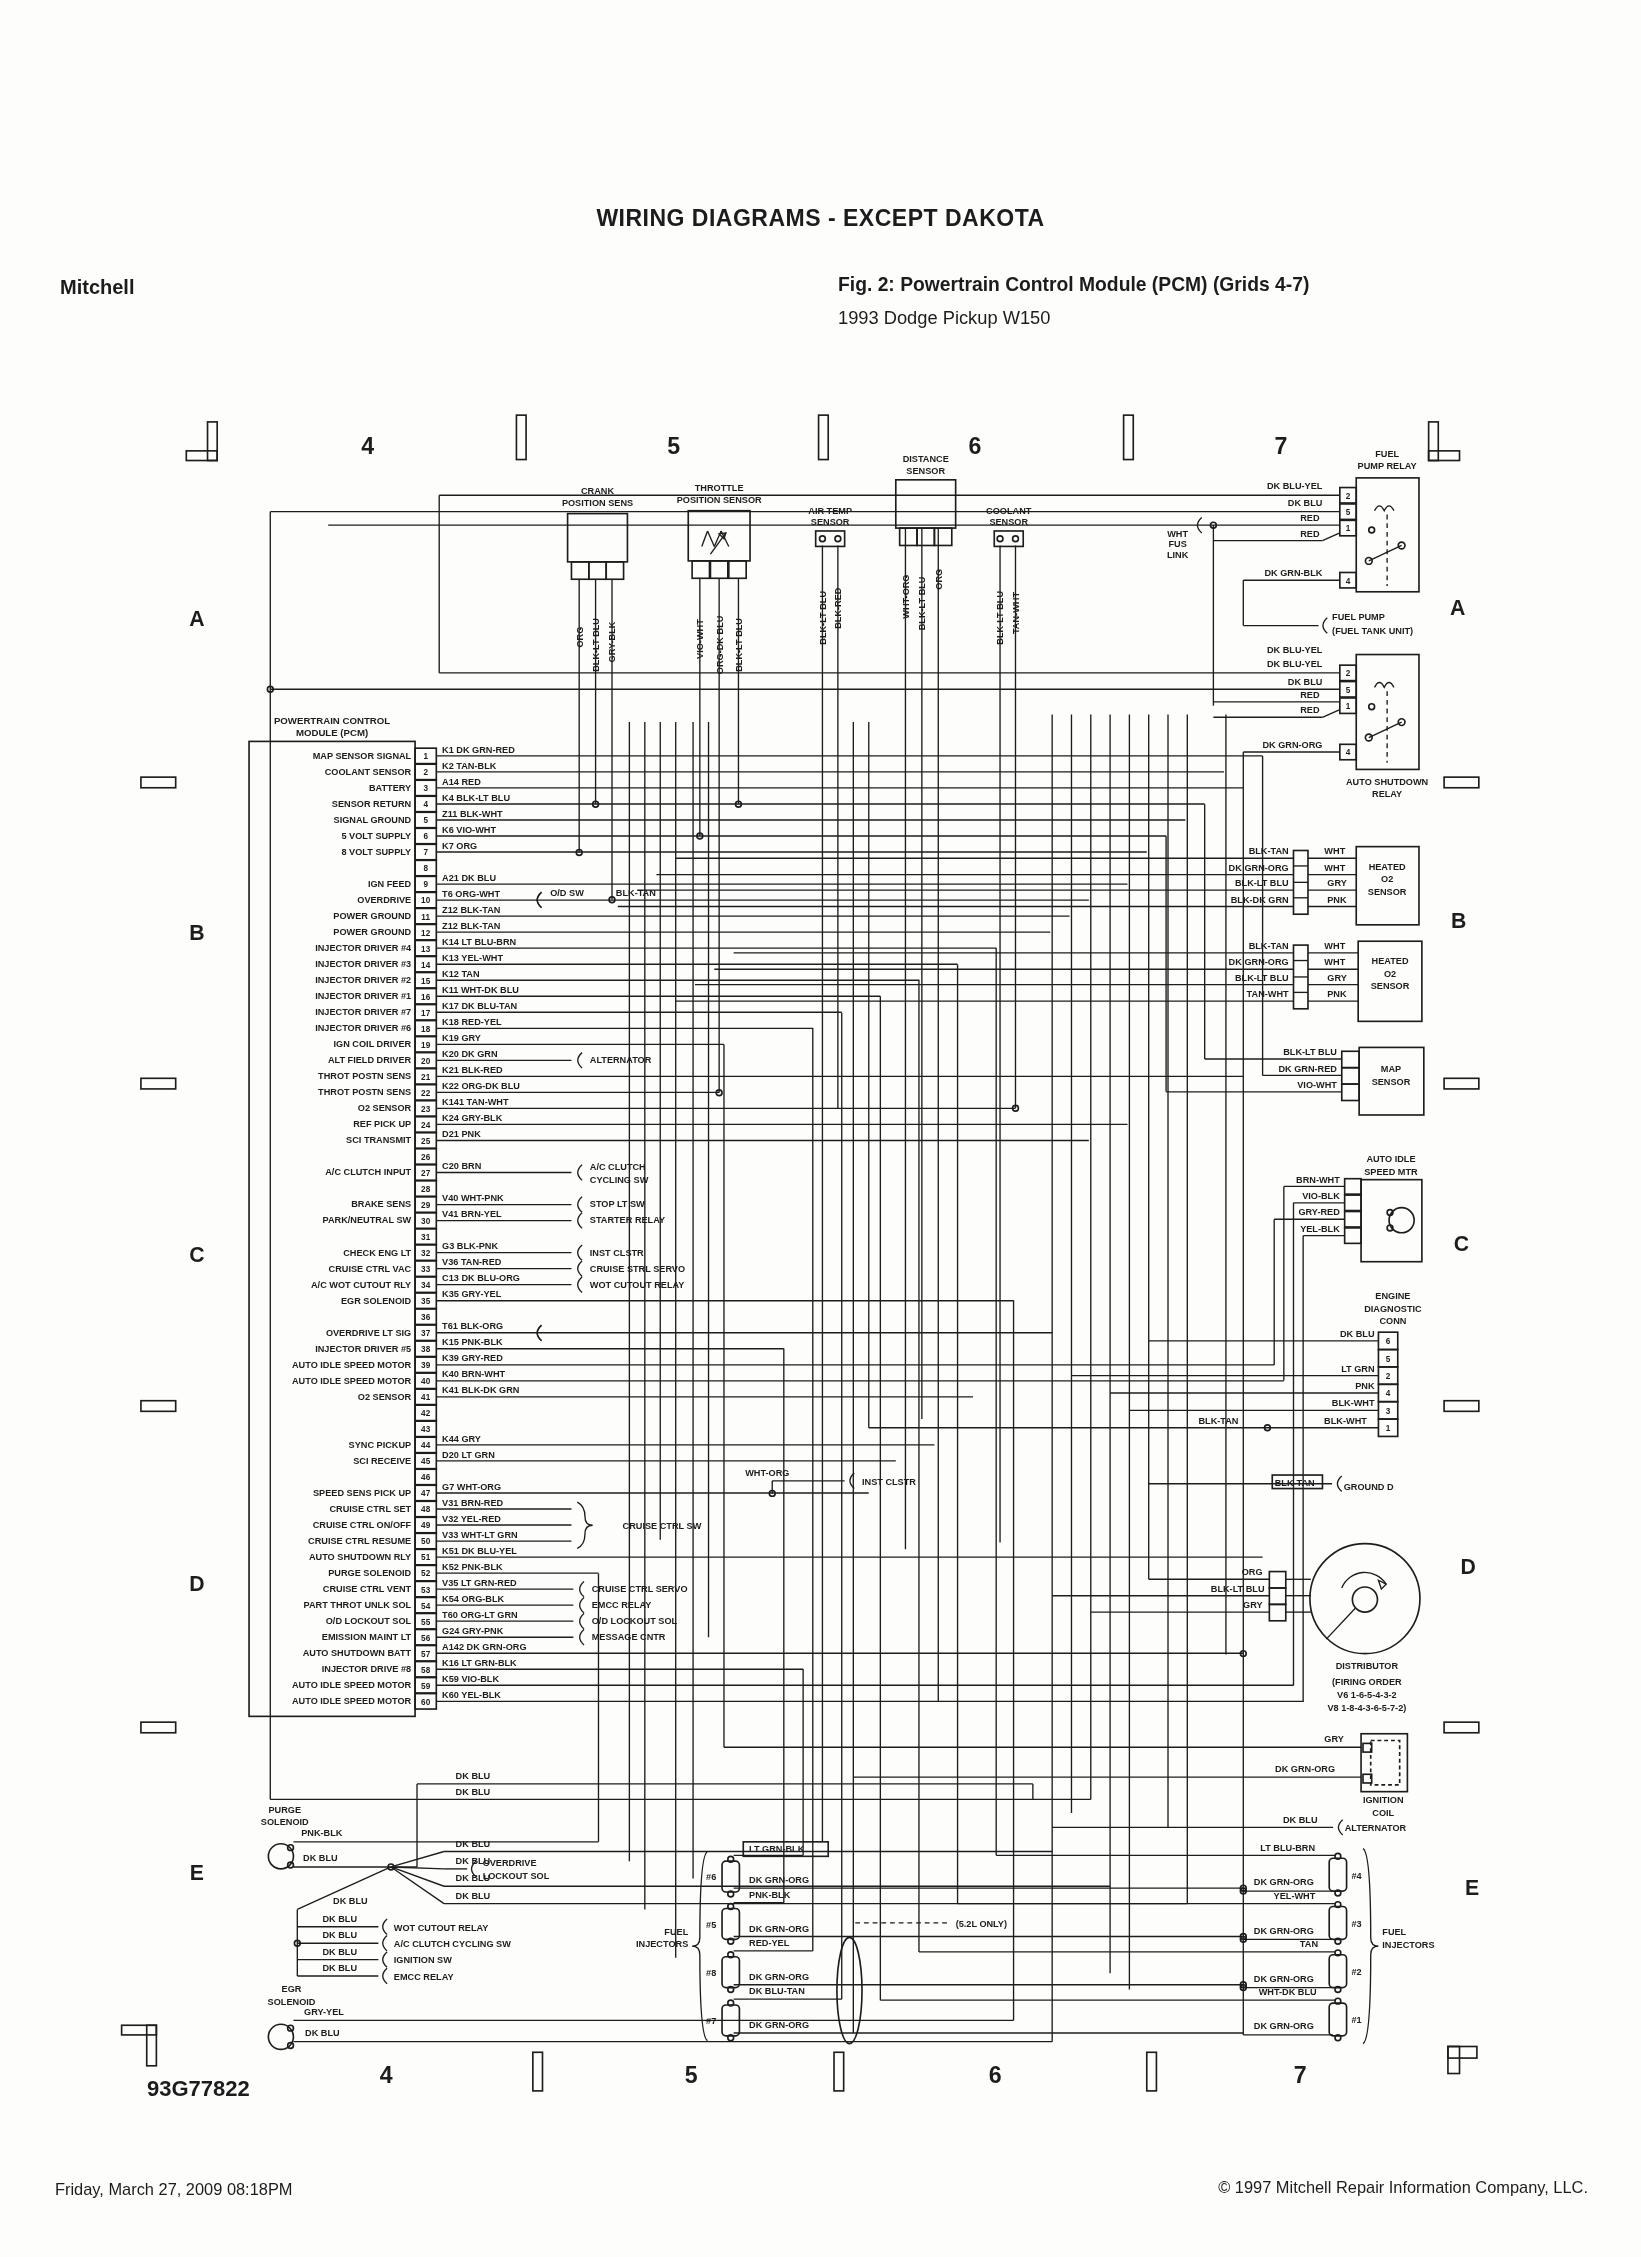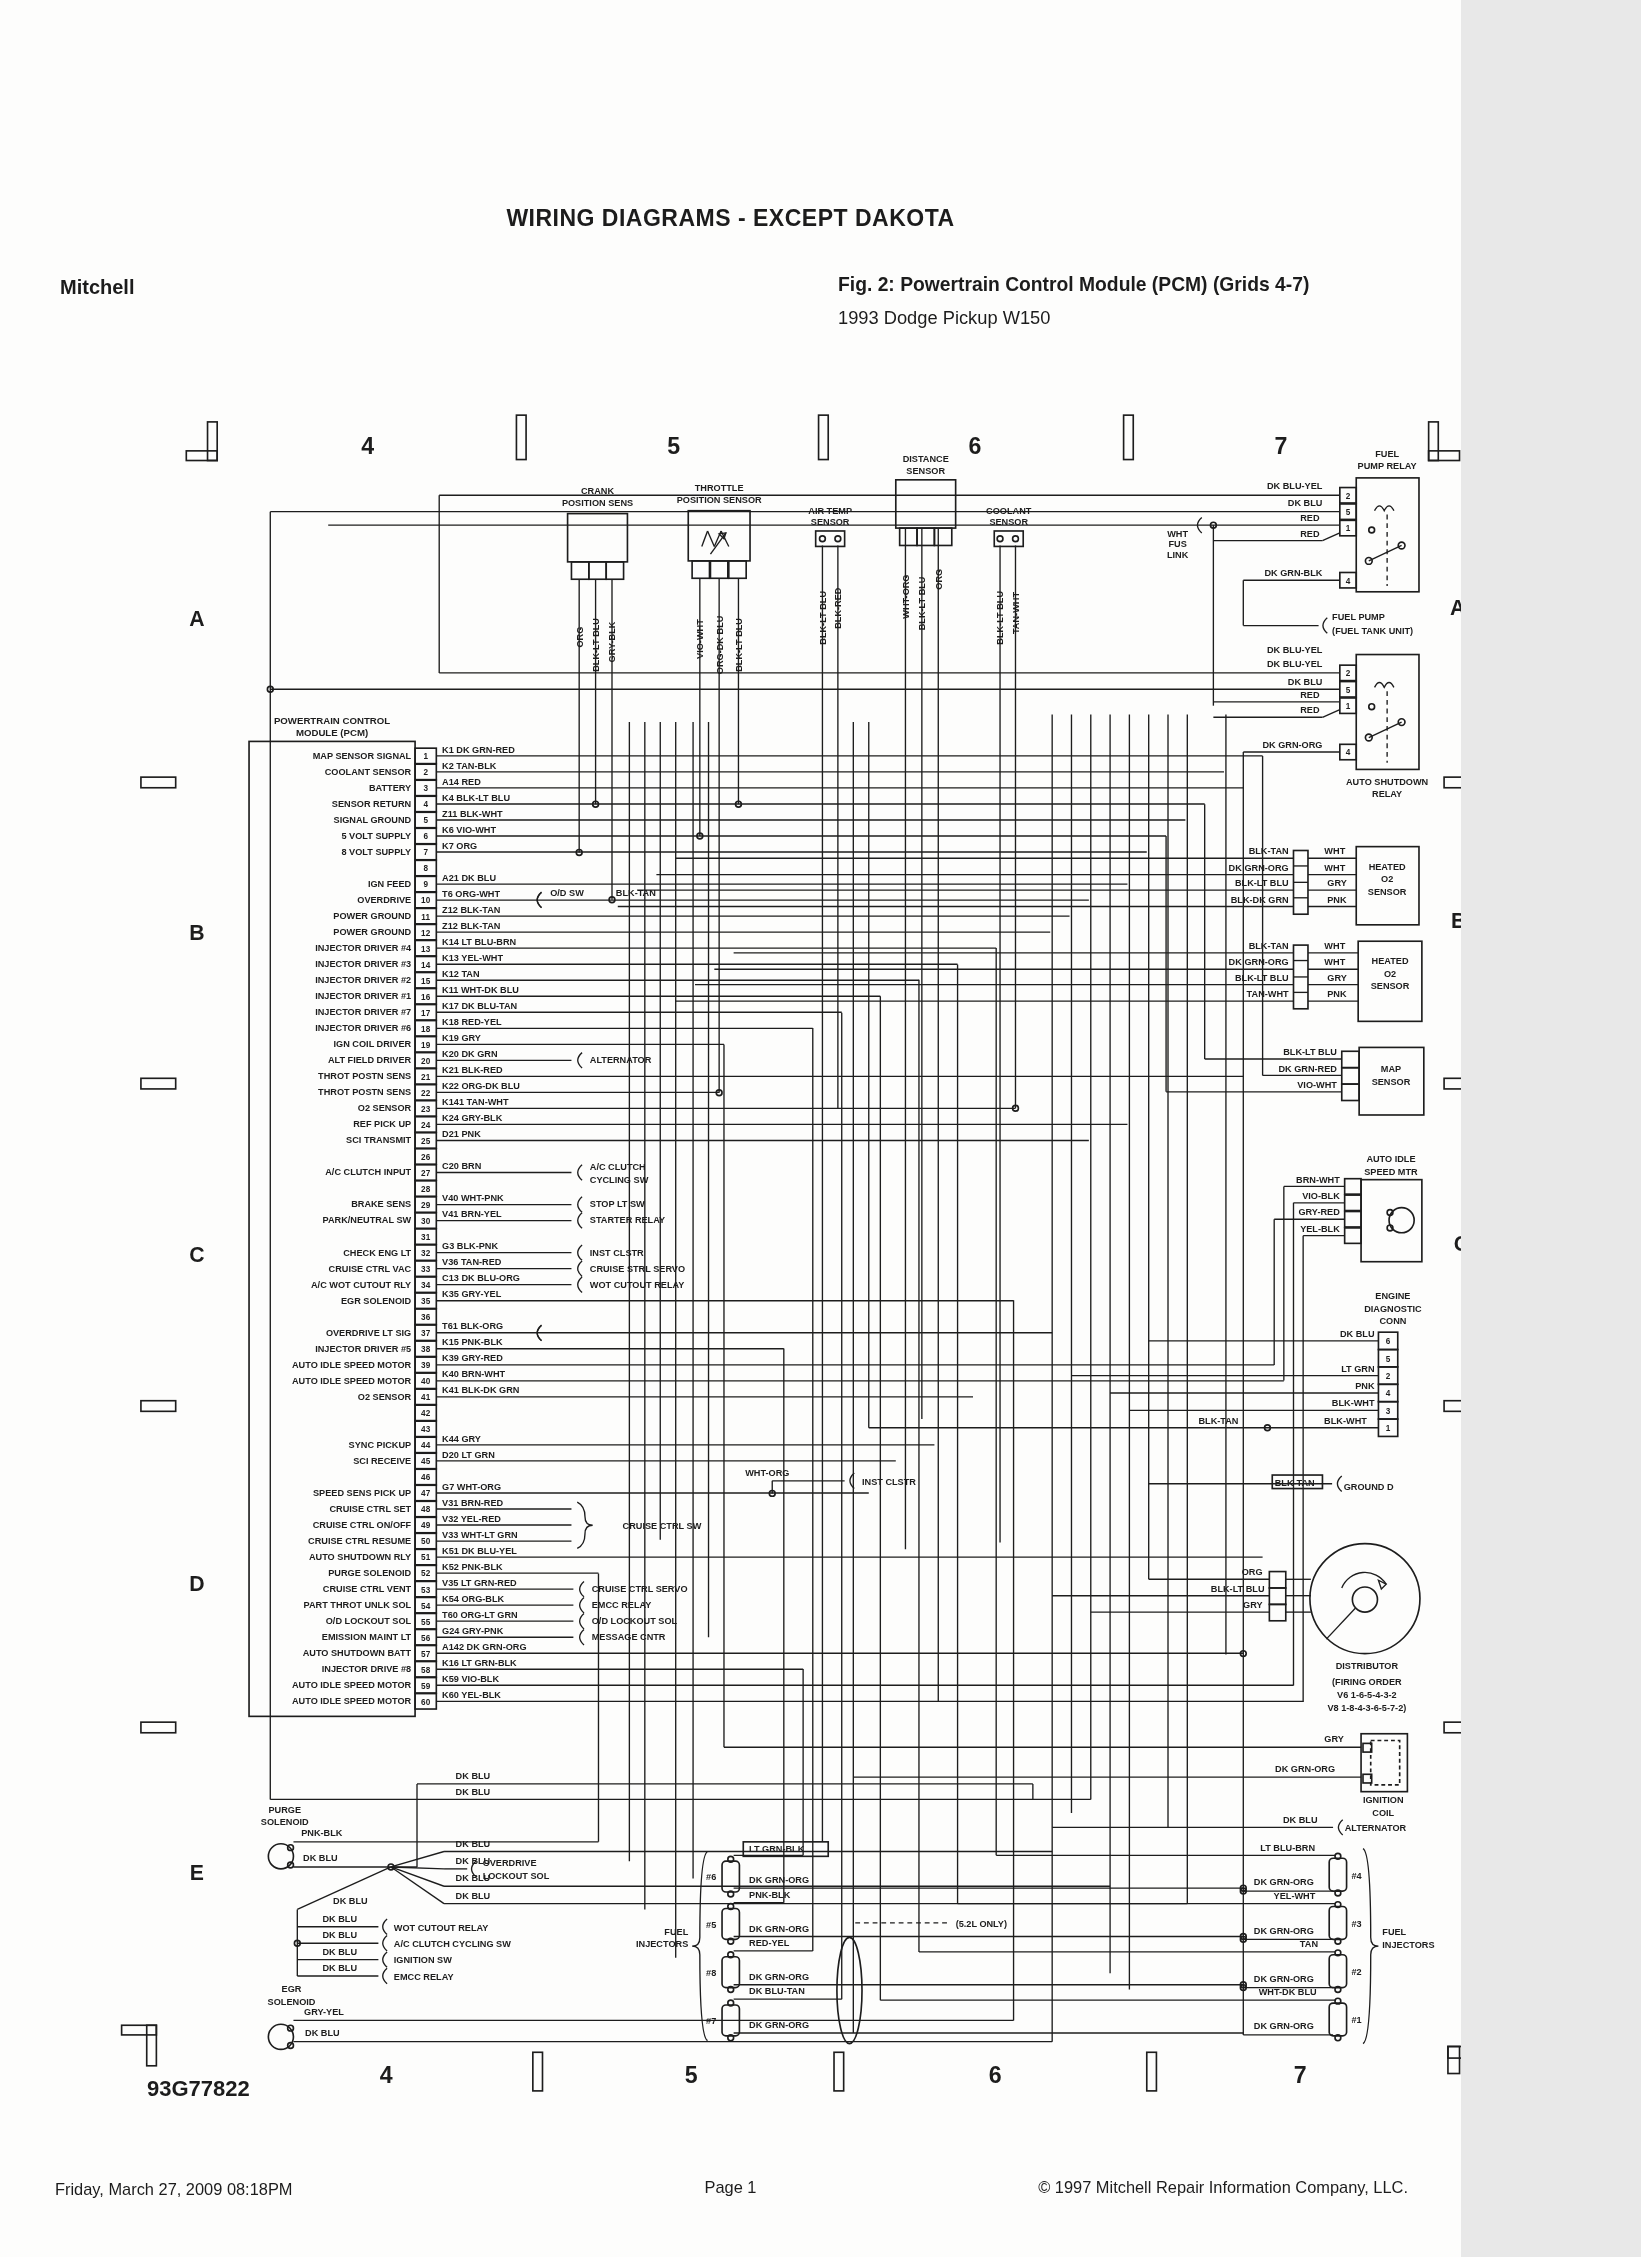--- a/index.html
+++ b/index.html
@@ -1,16 +1,16 @@
 <!DOCTYPE html>
 <html><head>
 <meta charset="utf-8">
 <style>
   html,body{margin:0;padding:0;background:#e8e8e8;}
-  .page{position:relative;width:1461px;height:2257px;background:#fdfdfc;font-family:"Liberation Sans",sans-serif;color:#1c1c1c;overflow:hidden;}
+  .page{position:relative;width:1641px;height:2257px;background:#fdfdfc;font-family:"Liberation Sans",sans-serif;color:#1c1c1c;overflow:hidden;}
   .abs{position:absolute;white-space:nowrap;}
   .doc-title{left:0;right:0;top:205px;text-align:center;font-size:23px;font-weight:700;letter-spacing:0.5px;}
   .brand{left:60px;top:276px;font-size:20px;font-weight:700;}
   .fig-title{left:838px;top:274px;font-size:19.3px;font-weight:700;}
   .fig-sub{left:838px;top:307px;font-size:18.3px;font-weight:400;}
   .docnum{left:147px;top:2076px;font-size:22px;font-weight:700;font-family:Liberation Sans, sans-serif;}
   .f-date{left:55px;top:2180px;font-size:16.4px;}
   .f-page{left:0;right:0;top:2178px;text-align:center;font-size:16.4px;}
   .f-copy{right:53px;top:2178px;font-size:16.4px;}
   svg text{font-family:"Liberation Sans",sans-serif;font-weight:700;fill:#1d1d1d;}
@@ -839,16 +839,15 @@
       <text x="645" y="1584" font-size="9.5" text-anchor="start">CRUISE CTRL SW</text>
       <path d="M 733 1918 Q 725 1922 725 2007 Q 725 2016 717 2016 Q 725 2016 725 2025 Q 725 2110 733 2114"></path>
       <text x="713" y="2004" font-size="9.5" text-anchor="end">FUEL</text>
       <text x="713" y="2017" font-size="9.5" text-anchor="end">INJECTORS</text>
       <path d="M 1412 1915 Q 1420 1919 1420 2007 Q 1420 2016 1428 2016 Q 1420 2016 1420 2025 Q 1420 2113 1412 2117"></path>
       <text x="1432" y="2005" font-size="9.5" text-anchor="start">FUEL</text>
       <text x="1432" y="2018" font-size="9.5" text-anchor="start">INJECTORS</text>
     </svg>
   <div class="abs docnum">93G77822</div>
   <div class="abs f-date">Friday, March 27, 2009  08:18PM</div>
-  <div class="abs f-page">Page 1</div>
   <div class="abs f-copy">© 1997 Mitchell Repair Information Company, LLC.</div>
 </div>
 
 
 </body></html>

